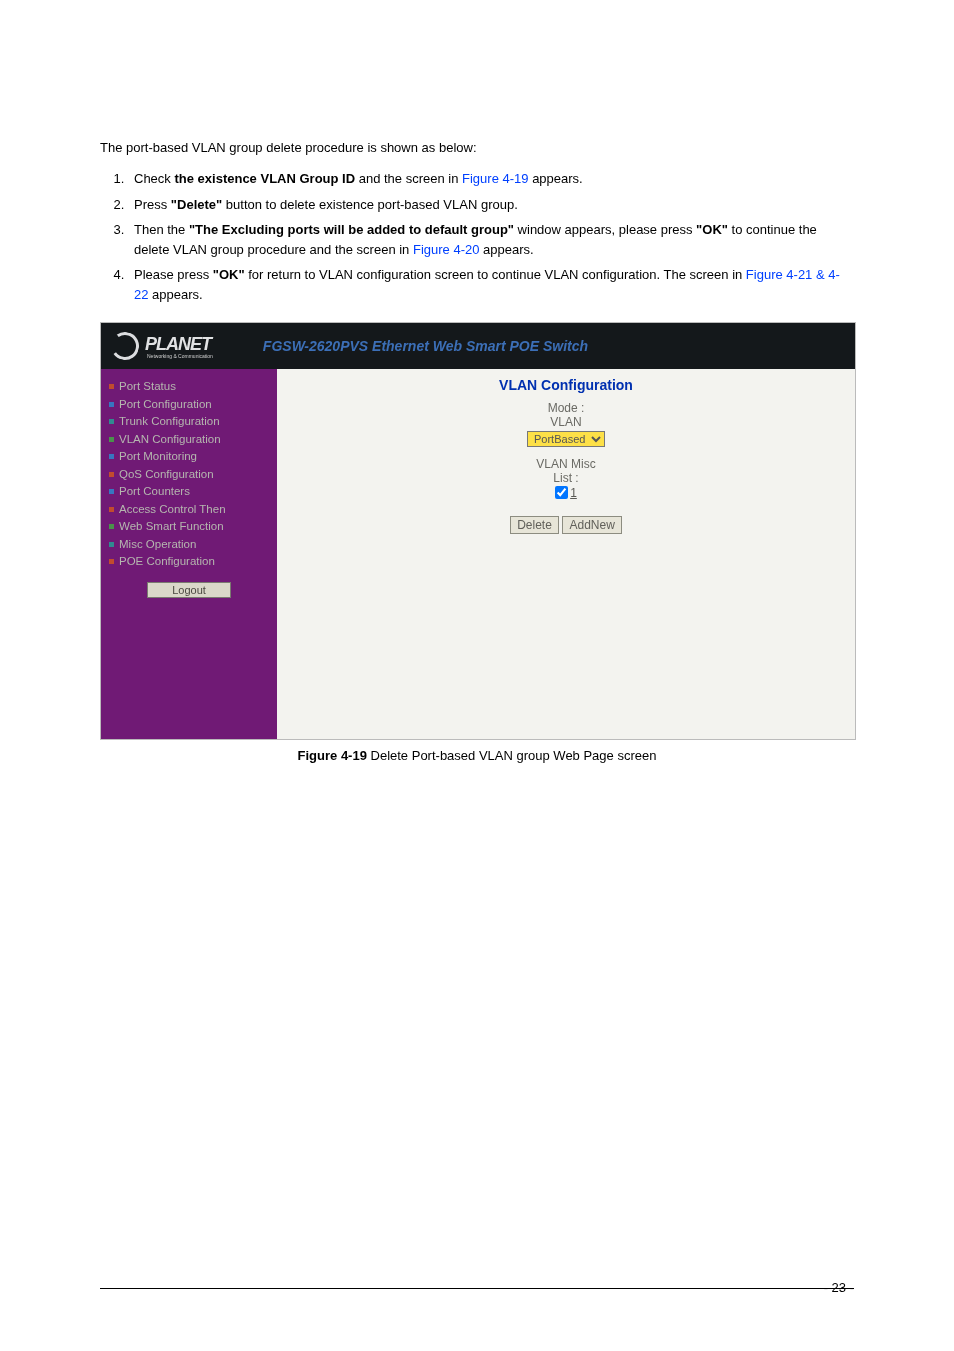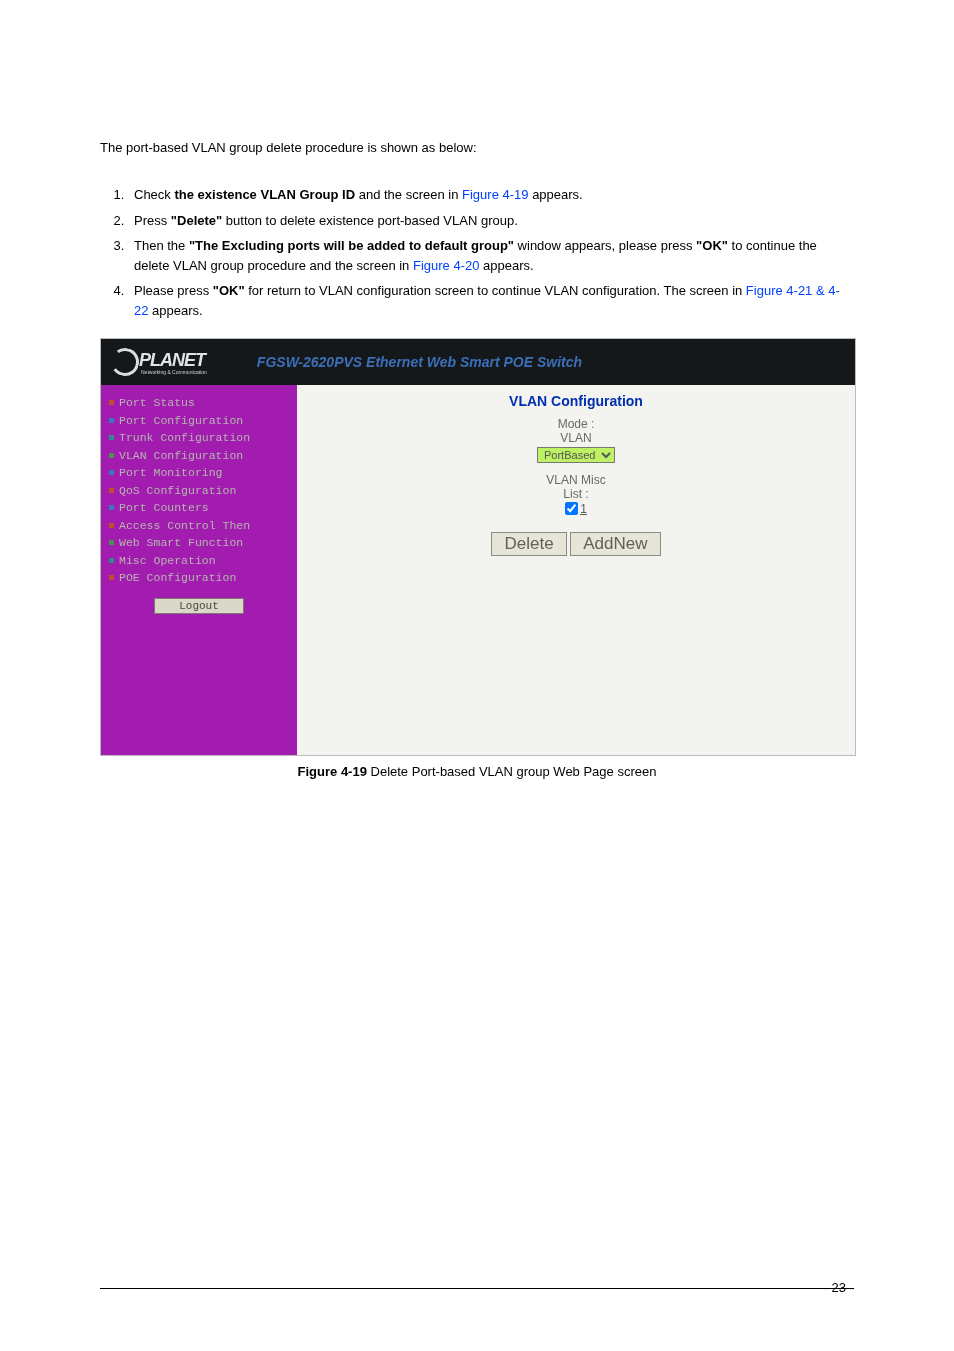--- a/index.html
+++ b/index.html
@@ -11,21 +11,21 @@
     color: #000000;
     width: 954px;
   }
   .page {
     padding: 140px 100px 40px 100px;
     box-sizing: border-box;
     min-height: 1351px;
     position: relative;
   }
   .intro {
-    margin-bottom: 30px;
+    margin-bottom: 14px;
   }
   ol.steps {
     margin: 0 0 18px 0;
     padding-left: 28px;
   }
   ol.steps li {
     padding-left: 6px;
     margin-bottom: 6px;
     line-height: 1.5;
   }
@@ -46,21 +46,21 @@
     color: #fff;
     height: 46px;
     display: flex;
     align-items: center;
     padding-left: 10px;
     gap: 20px;
   }
   .logo {
     display: flex;
     align-items: center;
-    gap: 0;
+    gap: 6px;
   }
   .logo-circle {
     width: 22px;
     height: 22px;
     border-radius: 50%;
     border: 3px solid #dcdde0;
     border-left-color: transparent;
     transform: rotate(10deg);
   }
   .logo-text {
@@ -82,27 +82,26 @@
     font-style: italic;
     font-weight: bold;
     font-size: 14px;
     margin-left: 30px;
   }
   .ss-body {
     display: flex;
     height: 370px;
   }
   .sidebar {
-    width: 196px;
-    background: #a21caf;
+    width: 176px;
+    background: #701a75;
     padding: 10px 8px;
     box-sizing: border-box;
     color: #b5b6af;
     font-size: 11.5px;
-    font-family: Liberation Mono, monospace;
   }
   .side-item {
     display: flex;
     align-items: center;
     gap: 5px;
     margin-bottom: 2px;
     cursor: pointer;
     line-height: 1.35;
   }
   .bullet {
@@ -141,21 +140,21 @@
     margin-bottom: 8px;
   }
   .panel-label {
     color: #6a6a64;
     font-size: 12px;
     line-height: 1.2;
   }
   .mode-select {
     font-size: 11px;
     color: #555;
-    background: #bef264;
+    background: #fde047;
     border: 1px solid #777;
     padding: 0 2px;
     margin-top: 1px;
   }
   .grp-row {
     display: inline-flex;
     align-items: center;
     gap: 2px;
     color: #5a5a55;
     font-size: 12px;
@@ -167,22 +166,22 @@
     color: #5a5a55;
     text-decoration: underline;
   }
   .btn-row {
     margin-top: 14px;
   }
   .panel-btn {
     background: #e7e5d8;
     border: 1px solid #8c8c80;
     color: #61605a;
-    font-size: 17px;
-    padding: 1px 12px;
+    font-size: 12px;
+    padding: 1px 6px;
     cursor: pointer;
     font-family: inherit;
   }
   .caption {
     text-align: center;
     margin-top: 8px;
     font-size: 13px;
   }
   .pagenum {
     position: absolute;

